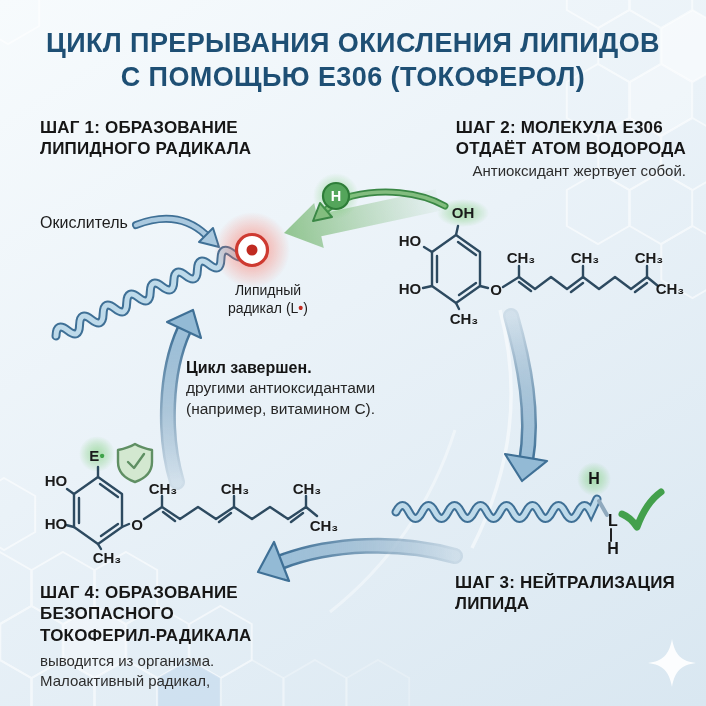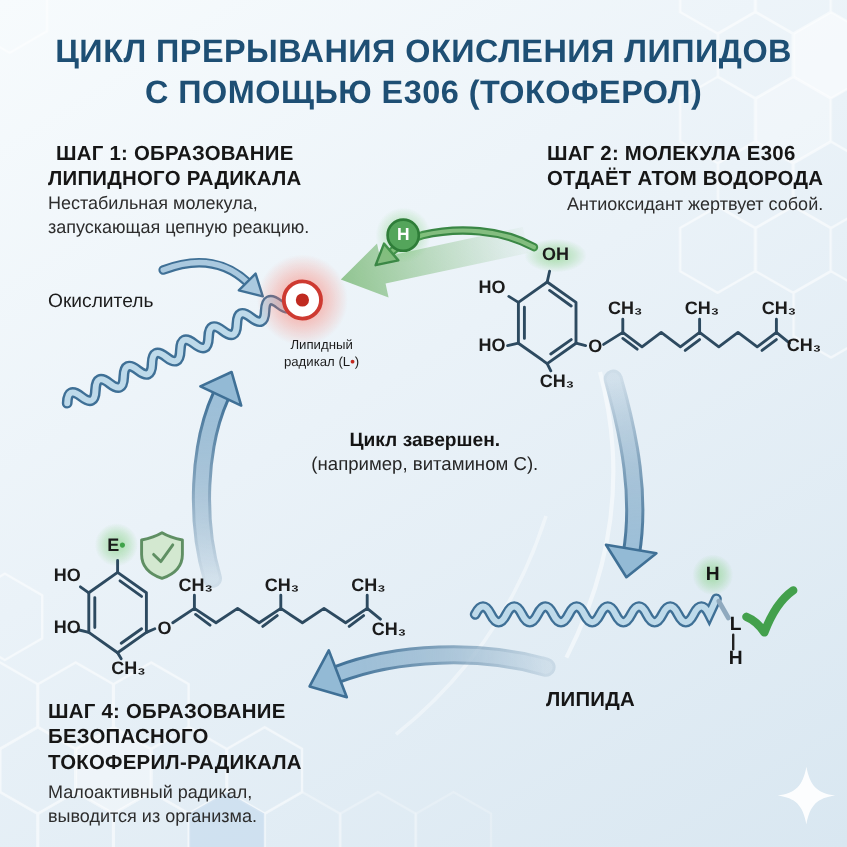--- a/index.html
+++ b/index.html
@@ -7,26 +7,26 @@
     position:relative;width:706px;height:706px;overflow:hidden;
     background:linear-gradient(148deg,#f7fbfd 0%,#eaf2f8 45%,#d9e7f1 100%);
     font-family:"Liberation Sans","DejaVu Sans",sans-serif;
   }
   .layer{position:absolute;left:0;top:0;width:706px;height:706px;}
   .title{position:absolute;top:26px;left:0;right:0;text-align:center;
     color:#1e4f74;font-weight:800;font-size:27px;line-height:1.26;letter-spacing:.4px;}
   .h{position:absolute;font-size:17px;font-weight:800;color:#161616;line-height:1.26;letter-spacing:.2px;white-space:nowrap;}
   .b{position:absolute;font-size:15px;color:#2d2d2d;line-height:1.36;white-space:nowrap;}
   .right{}
-  .oxidizer{position:absolute;left:40px;top:214px;font-size:16px;color:#1c1c1c;margin-top:29px;}
+  .oxidizer{position:absolute;left:40px;top:214px;font-size:16px;color:#1c1c1c;}
   .radical-label{position:absolute;left:190px;top:281px;width:156px;text-align:center;
-    font-size:11px;color:#1d1d1d;line-height:1.3;}
+    font-size:14px;color:#1d1d1d;line-height:1.3;}
   .red-dot{color:#c22a20;font-weight:700;}
   .green-dot{color:#3fa34a;font-weight:800;}
-  .center-note{position:absolute;left:186px;top:357px;width:336px;text-align:center;
+  .center-note{position:absolute;left:186px;top:357px;width:336px;text-align:left;
     font-size:15.5px;color:#262626;line-height:1.34;}
   .center-note .cn-head{font-weight:800;font-size:16px;color:#141414;}
   .chem{position:absolute;transform:translate(-50%,-50%);font-size:15px;font-weight:600;
     color:#1b1b1b;white-space:nowrap;}
   .hletter{position:absolute;transform:translate(-50%,-50%);font-weight:800;color:#ffffff;font-size:14.5px;}
   .atom{position:absolute;transform:translate(-50%,-50%);font-size:16px;font-weight:700;color:#161616;}
 </style>
 </head>
 <body>
 
@@ -200,61 +200,59 @@
     <path d="M622,514 C627,516 633,521 637,527 C643,511 651,499 661,492" fill="none" stroke="#43a04c" stroke-width="7" stroke-linecap="round" stroke-linejoin="round"></path>
 
     <path d="M672,639 C675,655 681,661 696,663 C681,665 675,671 672,687 C669,671 663,665 648,663 C663,661 669,655 672,639 Z" fill="#ffffff" opacity=".9"></path>
   </svg>
 
   <div class="title">
     <div>ЦИКЛ ПРЕРЫВАНИЯ ОКИСЛЕНИЯ ЛИПИДОВ</div>
     <div>С ПОМОЩЬЮ Е306 (ТОКОФЕРОЛ)</div>
   </div>
 
-  <div class="h" style="left:40px;top:117px;text-align:center;">
+  <div class="h" style="left:40px;top:117px;">
     <div>ШАГ 1: ОБРАЗОВАНИЕ</div>
     <div>ЛИПИДНОГО РАДИКАЛА</div>
-  </div>
-  <div class="b" style="left:40px;top:160px;">
-    <div>Нестабильная молекула,</div>
-    <div>запускающая цепную реакцию.</div>
   </div>
   <div class="oxidizer">Окислитель</div>
   <div class="radical-label">
     <div>Липидный</div>
     <div><span>радикал (L</span><span class="red-dot">•</span><span>)</span></div>
   </div>
 
   <div class="h right" style="right:20px;top:117px;">
     <div>ШАГ 2: МОЛЕКУЛА Е306</div>
     <div>ОТДАЁТ АТОМ ВОДОРОДА</div>
   </div>
   <div class="b right" style="right:20px;top:161px;">Антиоксидант жертвует собой.</div>
   <div class="hletter" style="left:336px;top:196px;">H</div>
 
   <div class="center-note">
     <div class="cn-head">Цикл завершен.</div>
+    <div>другими антиоксидантами</div>
     <div>(например, витамином С).</div>
   </div>
 
   <div class="h" style="left:455px;top:572px;">
+    <div>ШАГ 3: НЕЙТРАЛИЗАЦИЯ</div>
     <div>ЛИПИДА</div>
   </div>
   <div class="atom" style="left:594px;top:479px;">H</div>
   <div class="atom" style="left:613px;top:521px;">L</div>
   <div class="atom" style="left:613px;top:549px;">H</div>
 
   <div class="h" style="left:40px;top:582px;">
     <div>ШАГ 4: ОБРАЗОВАНИЕ</div>
     <div>БЕЗОПАСНОГО</div>
     <div>ТОКОФЕРИЛ-РАДИКАЛА</div>
   </div>
   <div class="b" style="left:40px;top:651px;">
+    <div>выводится из организма.</div>
     <div>Малоактивный радикал,</div>
-    <div>выводится из организма.</div>
   </div>
 
   <div class="chem" style="left:463px;top:212px;">OH</div>
   <div class="chem" style="left:410px;top:240px;">HO</div>
   <div class="chem" style="left:410px;top:288px;">HO</div>
   <div class="chem" style="left:464px;top:318px;">CH₃</div>
   <div class="chem" style="left:496px;top:289px;">O</div>
   <div class="chem" style="left:521px;top:257px;">CH₃</div>
   <div class="chem" style="left:585px;top:257px;">CH₃</div>
   <div class="chem" style="left:649px;top:257px;">CH₃</div>

